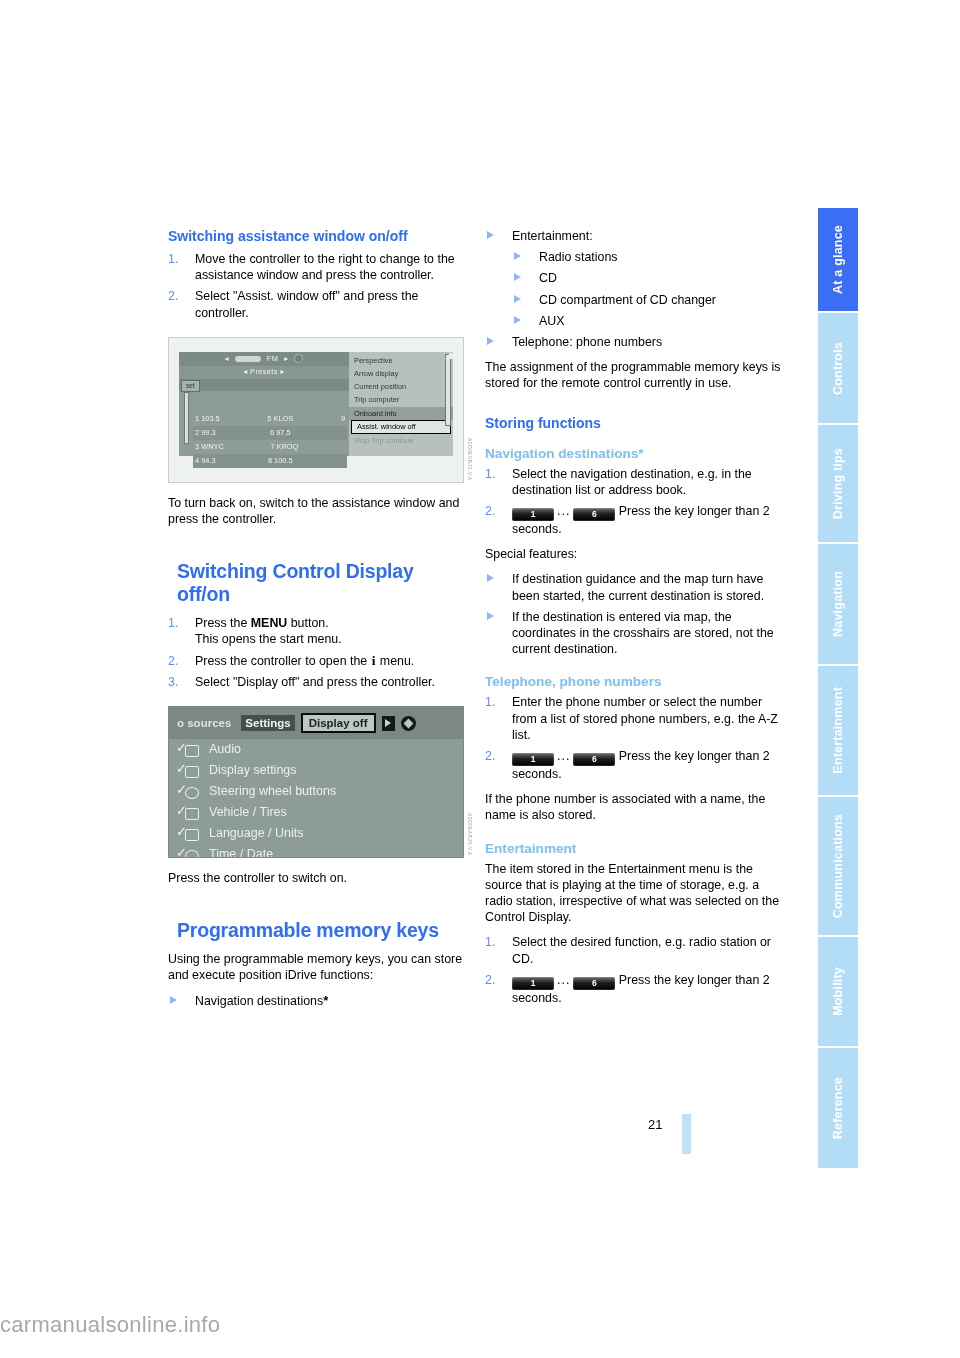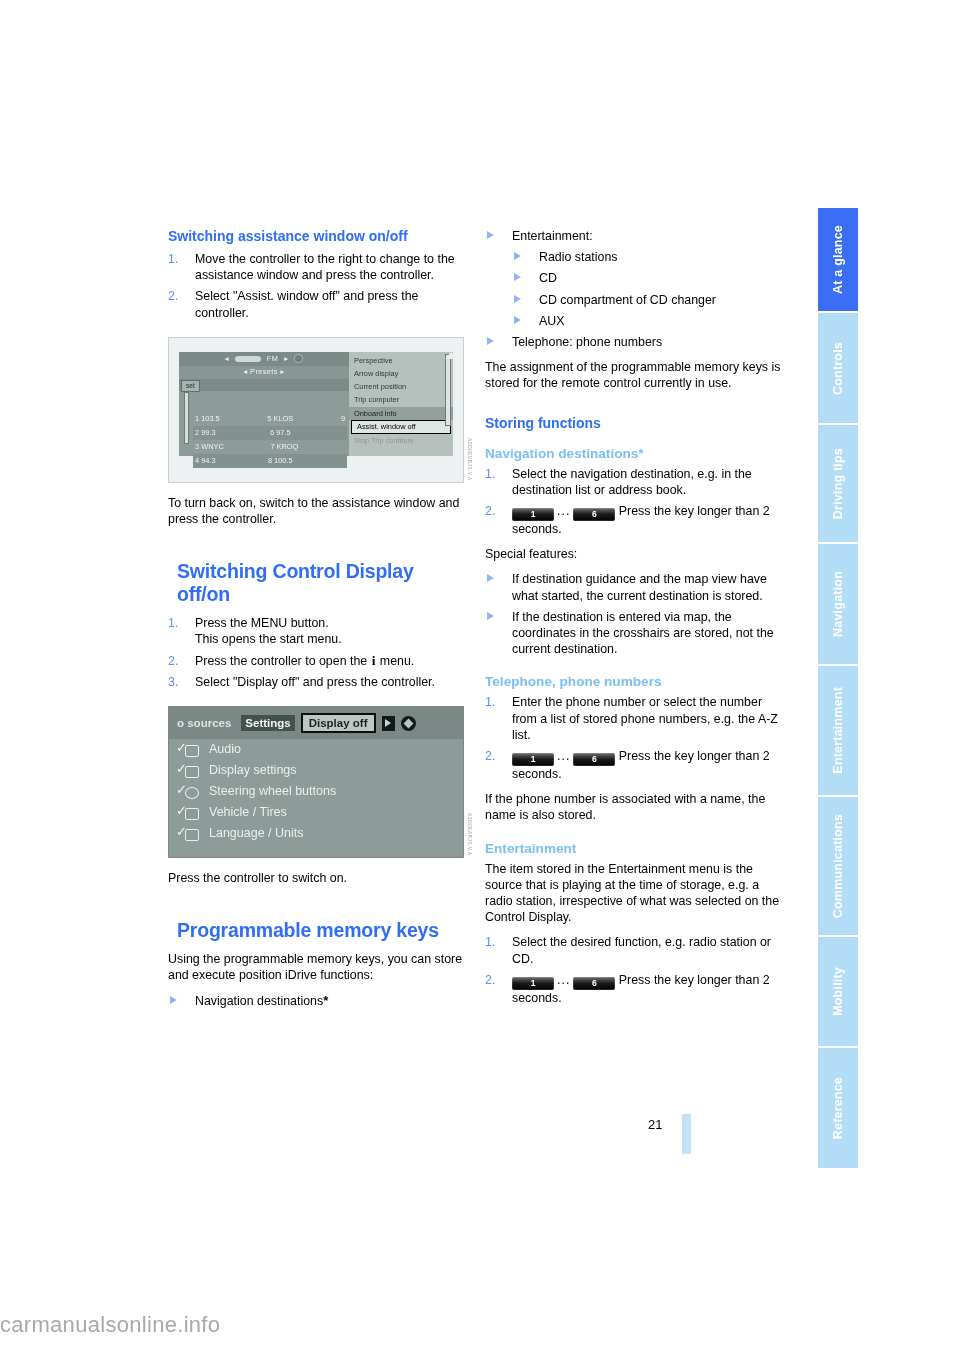--- a/index.html
+++ b/index.html
@@ -105,21 +105,21 @@
   ul.tri > li .tri-mark {
     position: absolute; left: 2px; top: 3px;
     width: 0; height: 0;
     border-left: 7px solid #8fb6fb;
     border-top: 4.5px solid transparent;
     border-bottom: 4.5px solid transparent;
   }
   ul.tri.nested { margin: 5px 0 0 0; }
   ul.tri.nested > li { padding-left: 27px; margin-bottom: 5px; }
 
-  b.bold { font-weight: normal; margin-top: 47px; }
+  b.bold { font-weight: bold; margin-top: 47px; }
   .star { font-weight: bold; font-size: 13px; }
 
   
   .keyglyph {
     display: inline-block;
     vertical-align: -2px;
     width: 42px; height: 13px;
     border-radius: 2px;
     background: linear-gradient(180deg,#6f7376 0%,#1c1d1f 45%,#000 100%);
     color: #ffffff;
@@ -466,20 +466,24 @@
           <span>Steering wheel buttons</span>
         </div>
         <div class="item">
           <span class="gicon"></span>
           <span>Vehicle / Tires</span>
         </div>
         <div class="item">
           <span class="gicon"></span>
           <span>Language / Units</span>
         </div>
+        <div class="item">
+          <span class="gicon round"></span>
+          <span>Time / Date</span>
+        </div>
       </div>
       <div class="fig-ref">A2D0EAPJS.V.A</div>
     </div>
 
     <p class="body">Press the controller to switch on.</p>
 
     <div class="sp-lg"></div>
 
     <h1 class="sect">Programmable memory keys</h1>
     <p class="body">Using the programmable memory keys, you can store and execute position iDrive functions:</p>
@@ -543,21 +547,21 @@
         <span class="keyglyph">1</span><span class="dots">...</span><span class="keyglyph">6</span>
         <span>Press the key longer than 2 seconds.</span>
       </li>
     </ol>
 
     <p class="body">Special features:</p>
 
     <ul class="tri">
       <li>
         <span class="tri-mark"></span>
-        <span>If destination guidance and the map view have what started, the current destination is stored.</span>
+        <span>If destination guidance and the map turn have been started, the current destination is stored.</span>
       </li>
       <li>
         <span class="tri-mark"></span>
         <span>If the destination is entered via map, the coordinates in the crosshairs are stored, not the current destination.</span>
       </li>
     </ul>
 
     <div class="sp-sm"></div>
 
     <h3 class="subsub">Telephone, phone numbers</h3>

